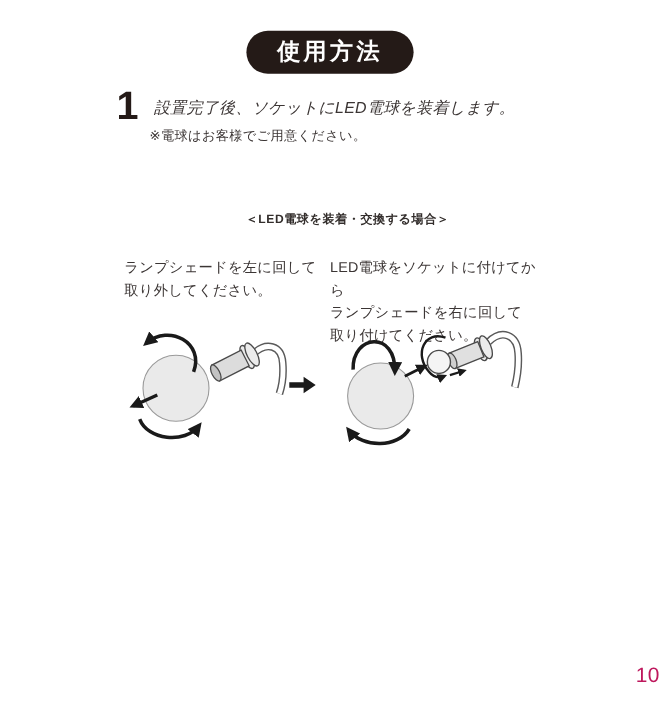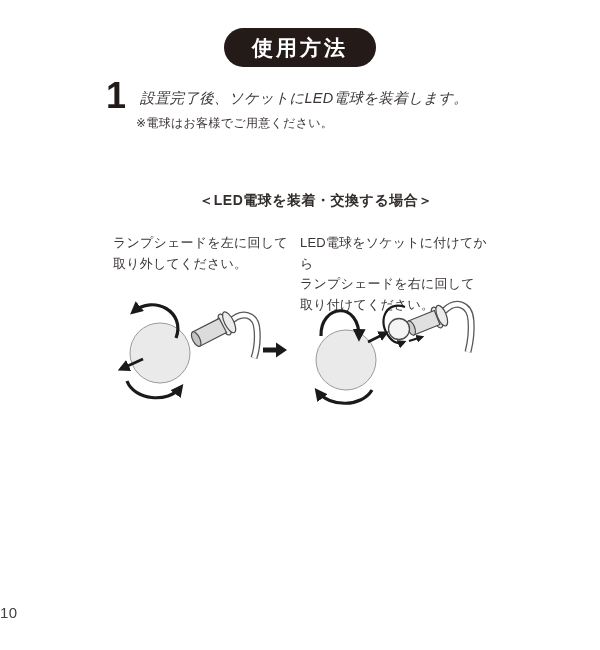--- a/index.html
+++ b/index.html
@@ -19,35 +19,35 @@
     color:#241a17; line-height:1; font-family:"Liberation Sans","DejaVu Sans",sans-serif;
   }
   .step-text {
     position:absolute; left:140px; top:89px; font-size:14.5px; letter-spacing:0.3px;font-style:italic;
   }
   .step-note {
     position:absolute; left:136px; top:115px; font-size:12px; letter-spacing:0.3px;
   }
   .section-heading {
     position:absolute; left:0; right:0; top:192px; text-align:center;
-    font-size:14px; font-weight:bold; letter-spacing:0.5px; color:#332e2c;padding-left:32px;
+    font-size:11px; font-weight:bold; letter-spacing:0.5px; color:#332e2c;padding-left:32px;
   }
   .caption {
     position:absolute; top:233px; font-size:13px; line-height:1.58;
     letter-spacing:0.2px; white-space:pre-line;
   }
   .caption-left  { left:113px; width:185px; }
   .caption-right { left:300px; width:200px; }
   .illu { position:absolute; }
   .illu-left  { left:110px; top:296px; }
   .illu-right { left:302px; top:294px; }
   .center-arrow { left:261px; top:341px; }
   .page-number {
-    position:absolute; left:0; right:0; top:604px; text-align:left;
-    font-size:15px; color:#404040; letter-spacing:0.5px;
+    position:absolute; left:0; right:0; top:604px; text-align:right;
+    font-size:19px; color:#be185d; letter-spacing:0.5px;
   }
 </style>
 </head>
 <body>
 
 <div class="page">
 
   <div class="badge">使用方法</div>
 
   <div class="step-number">1</div>

